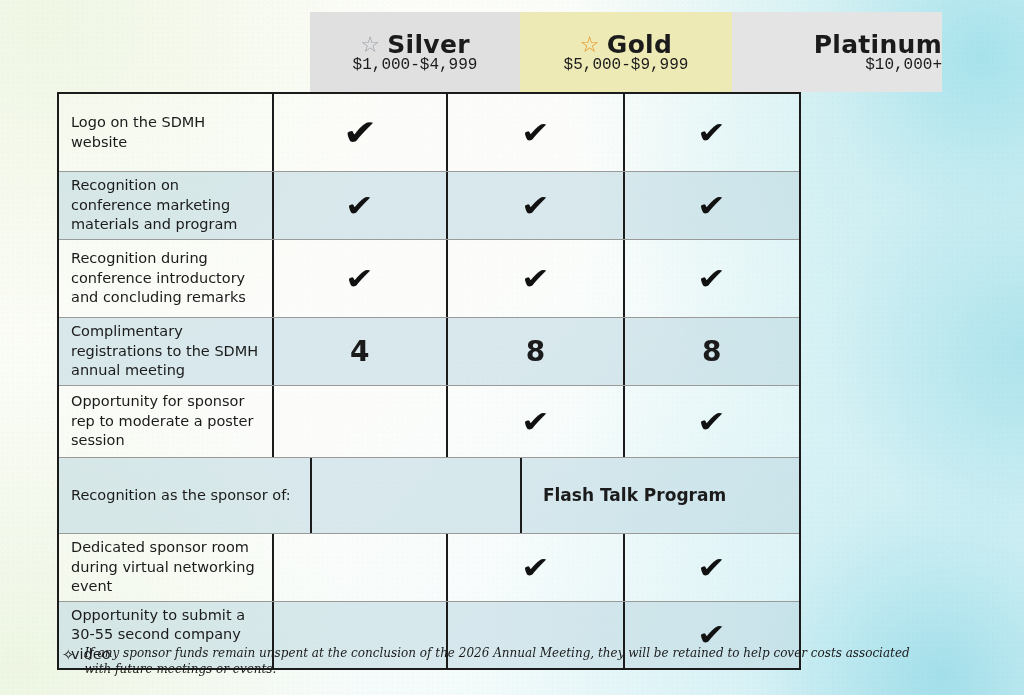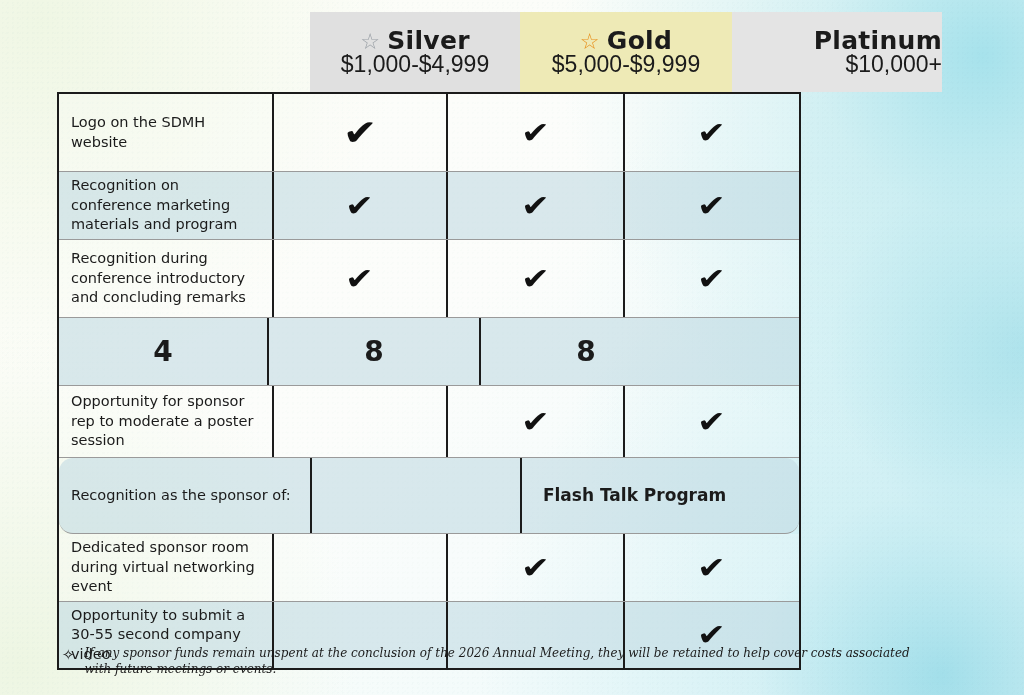--- a/index.html
+++ b/index.html
@@ -62,22 +62,22 @@
     font-weight: bold;
     font-size: 25px;
     color: #1b1b1b;
     letter-spacing: .3px;
     line-height: 1;
     display: flex;
     align-items: center;
     gap: 7px;
   }
   .tier .tier-amount {
-    font-family: Liberation Sans, sans-serif;
-    font-size: 23px;
+    font-family: Liberation Mono, monospace;
+    font-size: 16px;
     color: #1b1b1b;
     line-height: 1;
   }
   .tier-star {
     font-size: 22px;
     line-height: 1;
     position: relative;
     top: 1px;
   }
   #tier-silver { background: #e0e0e0; }
@@ -151,21 +151,21 @@
     line-height: 1.25;
     margin-left: 13px;
   }
 
   
   .h-1 { height: 78px; }
   .h-2 { height: 68px; }
   .h-3 { height: 78px; }
   .h-4 { height: 68px; }
   .h-5 { height: 72px; }
-  .h-6 { height: 76px; border-radius: 14px; }
+  .h-6 { height: 76px; }
   .h-7 { height: 68px; }
   .h-8 { height: 66px; }
 
   
   #footnote {
     position: absolute;
     left: 62px;
     top: 645px;
     width: 860px;
     display: flex;
@@ -256,20 +256,21 @@
       </div>
       <div class="cell-val gold-col">
         <span class="check">✔</span>
       </div>
       <div class="cell-val">
         <span class="check">✔</span>
       </div>
     </div>
 
     <div class="row shaded h-4">
+      <div class="cell-label">Complimentary registrations to the SDMH annual meeting</div>
       <div class="cell-val">
         <span class="num">4</span>
       </div>
       <div class="cell-val gold-col">
         <span class="num">8</span>
       </div>
       <div class="cell-val">
         <span class="num">8</span>
       </div>
     </div>

